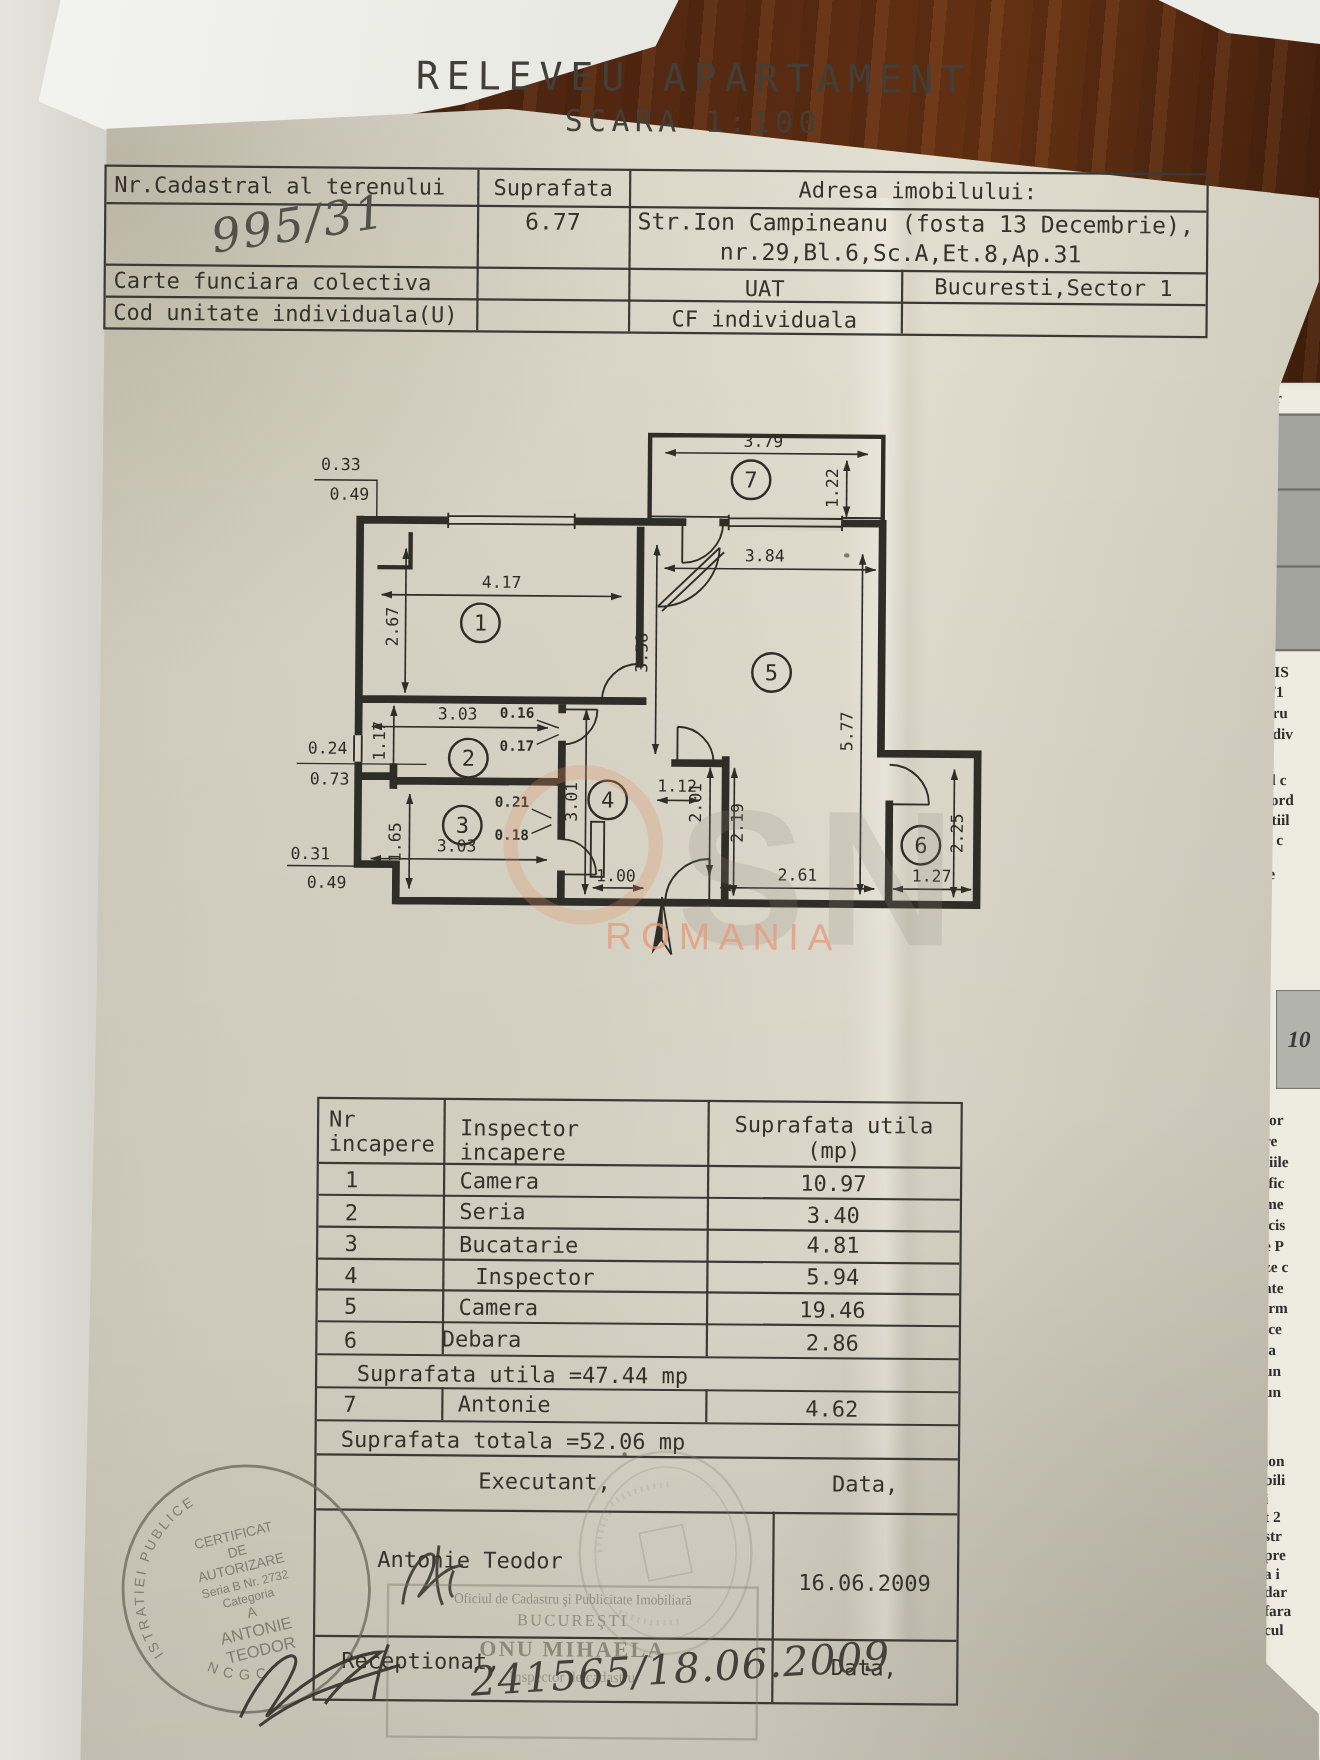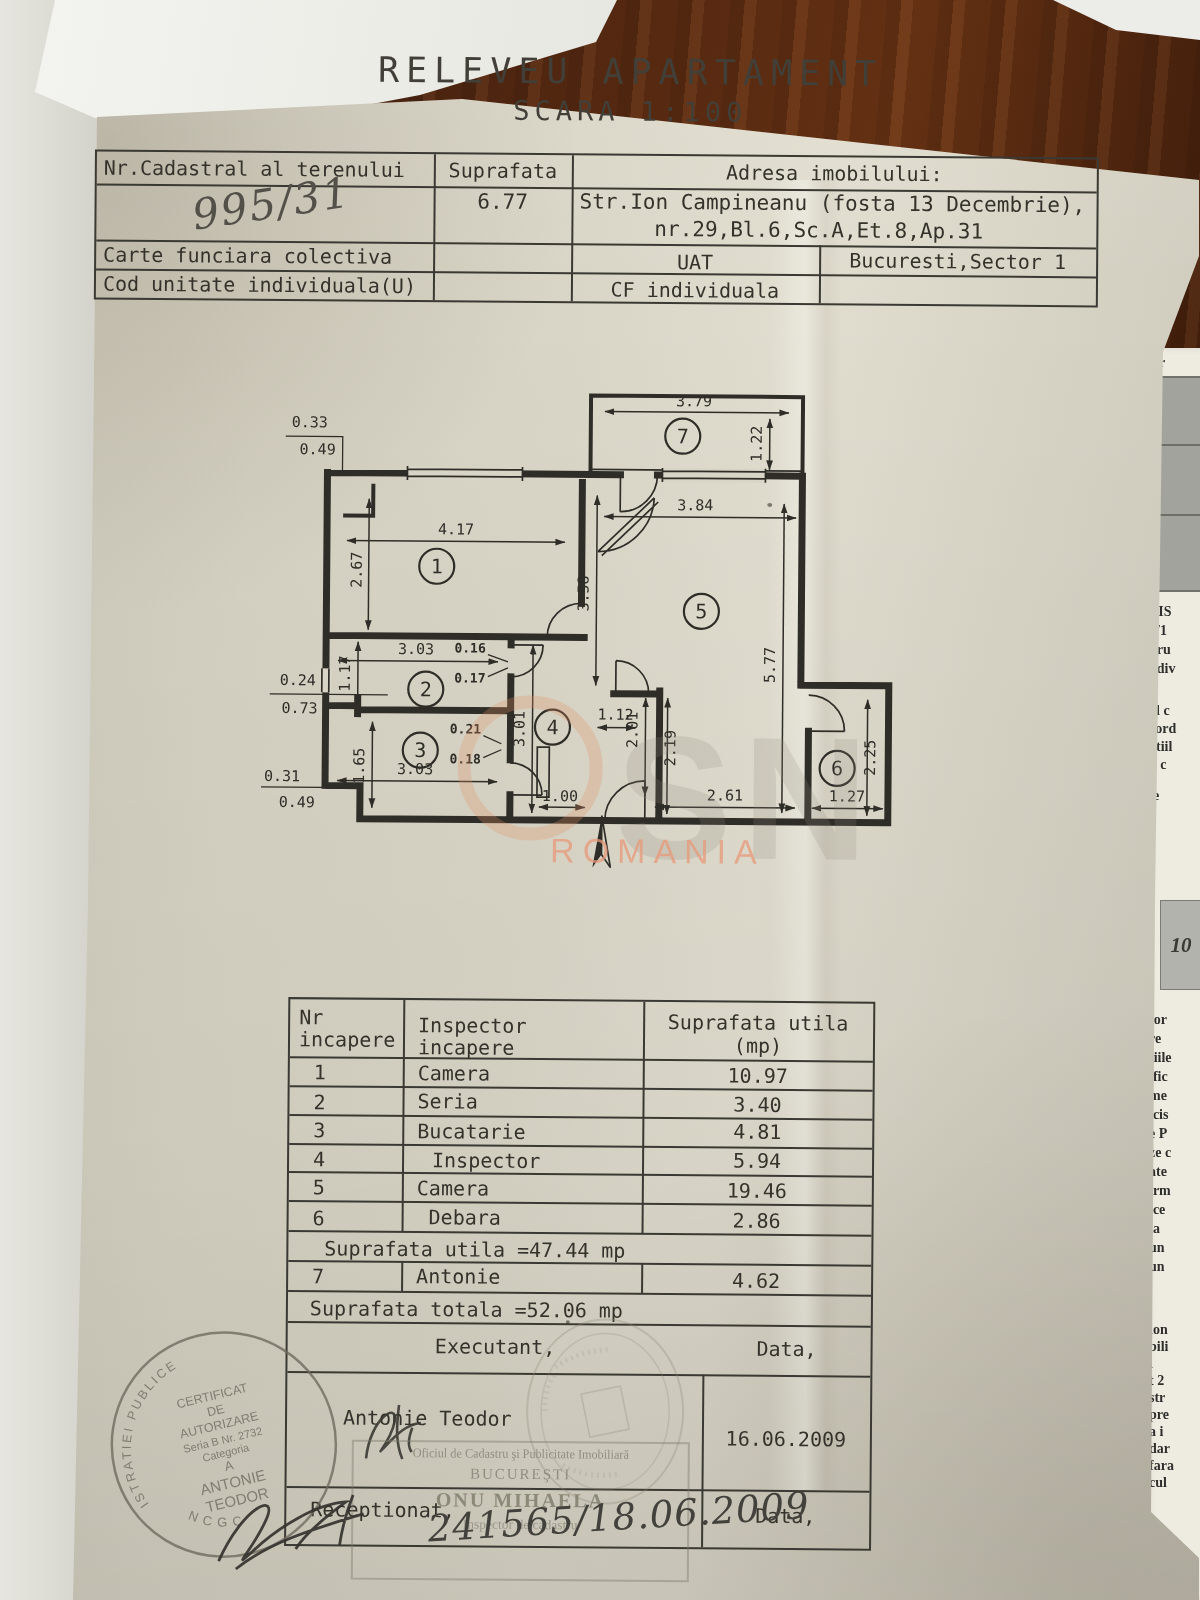--- a/index.html
+++ b/index.html
@@ -306,21 +306,21 @@
       <div class="cell" style="left:24px;top:119px">3</div>
       <div class="cell" style="left:128px;top:119px">Bucatarie</div>
       <div class="cell ctr" style="left:353px;top:117px;width:230px">4.81</div>
       <div class="cell" style="left:24px;top:148px">4</div>
       <div class="cell" style="left:143px;top:148px">Inspector</div>
       <div class="cell ctr" style="left:353px;top:146px;width:230px">5.94</div>
       <div class="cell" style="left:24px;top:176px">5</div>
       <div class="cell" style="left:128px;top:176px">Camera</div>
       <div class="cell ctr" style="left:353px;top:176px;width:230px">19.46</div>
       <div class="cell" style="left:24px;top:207px">6</div>
-      <div class="cell" style="left:140px;top:205px">Debara</div>
+      <div class="cell" style="left:113px;top:205px">Debara</div>
       <div class="cell ctr" style="left:353px;top:206px;width:230px">2.86</div>
 
       <div class="cell" style="left:36px;top:237px">Suprafata utila  =47.44 mp</div>
       <div class="cell" style="left:24px;top:265px">7</div>
       <div class="cell" style="left:128px;top:264px">Antonie</div>
       <div class="cell ctr" style="left:353px;top:266px;width:230px">4.62</div>
       <div class="cell" style="left:22px;top:297px">Suprafata totala =52.06 mp</div>
 
       <div class="cell ctr" style="left:0;top:334px;width:415px">Executant,</div>
       <div class="cell ctr" style="left:415px;top:334px;width:168px">Data,</div>

